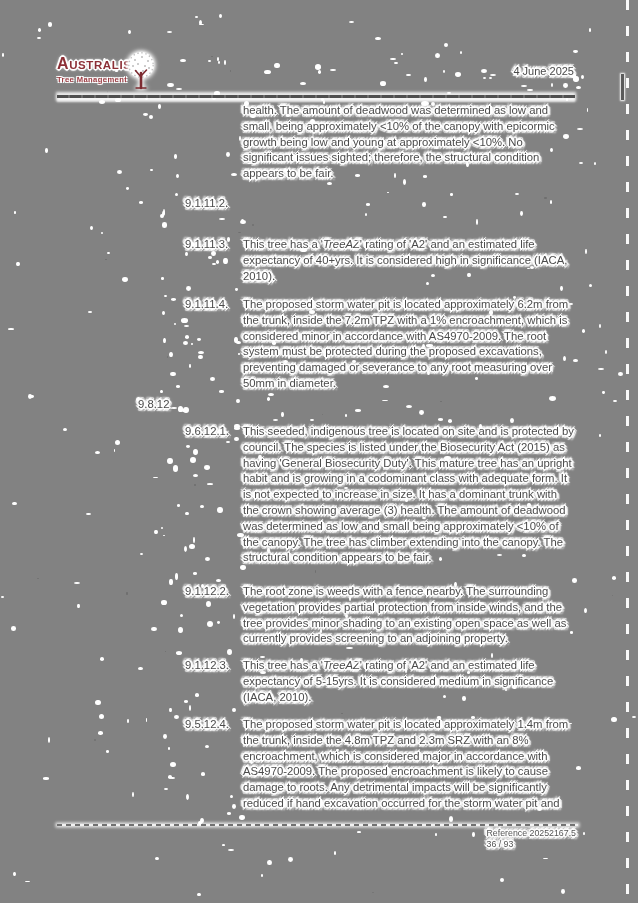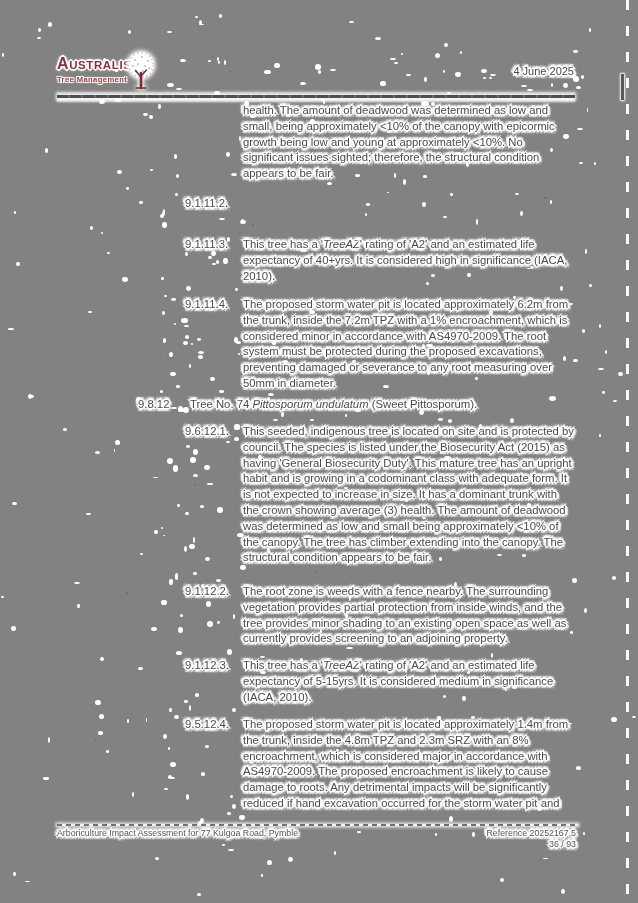--- a/index.html
+++ b/index.html
@@ -54,21 +54,21 @@
   .para.main .ptext{margin-left:190px;width:392px;}
   .it{font-style:italic;}
 
   
   .footer-rule{
     position:absolute;left:57px;right:60px;top:824px;height:1.6px;
     background:repeating-linear-gradient(90deg,rgba(110,110,110,.85) 0 5px,rgba(255,255,255,.9) 5px 9px);
     box-shadow:0 0 3px 1.5px rgba(255,255,255,.8);
   }
   .footer-left{position:absolute;left:57px;top:828px;font-size:8.8px;line-height:11px;color:#555;}
-  .footer-right{position:absolute;right:62px;top:828px;font-size:8.8px;line-height:11px;color:#555;text-align:right;}
+  .footer-right{position:absolute;right:62px;top:828px;font-size:8.8px;line-height:11px;color:#555;text-align:left;}
 
   
   .edge-strip{
     position:absolute;left:626px;top:0;width:3px;height:100%;
     background:repeating-linear-gradient(180deg,#fff 0 10px,rgba(255,255,255,0) 10px 26px);
     opacity:.95;z-index:3;pointer-events:none;
   }
   .edge-mark{
     position:absolute;left:621px;top:74px;width:2.5px;height:26px;background:#5a5a5a;
     box-shadow:0 0 2px 1px #fff;z-index:3;pointer-events:none;
@@ -588,21 +588,20 @@
         <div class="para halo" style="top: 237px;">
           <span class="num">9.1.11.3.</span>
           <div class="ptext"><span>This tree has a '</span><span class="it">TreeAZ</span><span>' rating of 'A2' and an estimated life expectancy of 40+yrs. It is considered high in significance (IACA, 2010).</span></div>
         </div>
         <div class="para halo" style="top: 297px;">
           <span class="num">9.1.11.4.</span>
           <div class="ptext"><span>The proposed storm water pit is located approximately 6.2m from the trunk, inside the 7.2m TPZ with a 1% encroachment, which is considered minor in accordance with AS4970-2009. The root system must be protected during the proposed excavations, preventing damaged or severance to any root measuring over 50mm in diameter.</span></div>
         </div>
         <div class="para halo main" style="top: 397px;">
           <span class="num">9.8.12</span>
-          <div class="ptext"><span>Tree No. 74 </span><span class="it">Pittosporum undulatum</span><span> (Sweet Pittosporum).</span></div>
         </div>
         <div class="para halo" style="top: 424px;">
           <span class="num">9.6.12.1.</span>
           <div class="ptext"><span>This seeded, indigenous tree is located on site and is protected by council. The species is listed under the Biosecurity Act (2015) as having 'General Biosecurity Duty'. This mature tree has an upright habit and is growing in a codominant class with adequate form. It is not expected to increase in size. It has a dominant trunk with the crown showing average (3) health. The amount of deadwood was determined as low and small being approximately &lt;10% of the canopy. The tree has climber extending into the canopy. The structural condition appears to be fair.</span></div>
         </div>
         <div class="para halo" style="top: 584px;">
           <span class="num">9.1.12.2.</span>
           <div class="ptext"><span>The root zone is weeds with a fence nearby. The surrounding vegetation provides partial protection from inside winds, and the tree provides minor shading to an existing open space as well as currently provides screening to an adjoining property.</span></div>
         </div>
         <div class="para halo" style="top: 658px;">
@@ -610,21 +609,20 @@
           <div class="ptext"><span>This tree has a '</span><span class="it">TreeAZ</span><span>' rating of 'A2' and an estimated life expectancy of 5-15yrs. It is considered medium in significance (IACA, 2010).</span></div>
         </div>
         <div class="para halo" style="top: 717px;">
           <span class="num">9.5.12.4.</span>
           <div class="ptext"><span>The proposed storm water pit is located approximately 1.4m from the trunk, inside the 4.8m TPZ and 2.3m SRZ with an 8% encroachment, which is considered major in accordance with AS4970-2009. The proposed encroachment is likely to cause damage to roots. Any detrimental impacts will be significantly reduced if hand excavation occurred for the storm water pit and</span></div>
         </div>
       </div>
 
     <div class="footer-rule"></div>
     <div class="footer-left halo">
-      <div>Arboriculture Impact Assessment for 77 Kulgoa Road, Pymble</div>
     </div>
     <div class="footer-right halo">
       <div>Reference 20252167.5</div>
       <div>36 / 93</div>
     </div>
   </div>
 
   <div class="edge-strip"></div>
   <div class="edge-mark"></div>
 </div>

